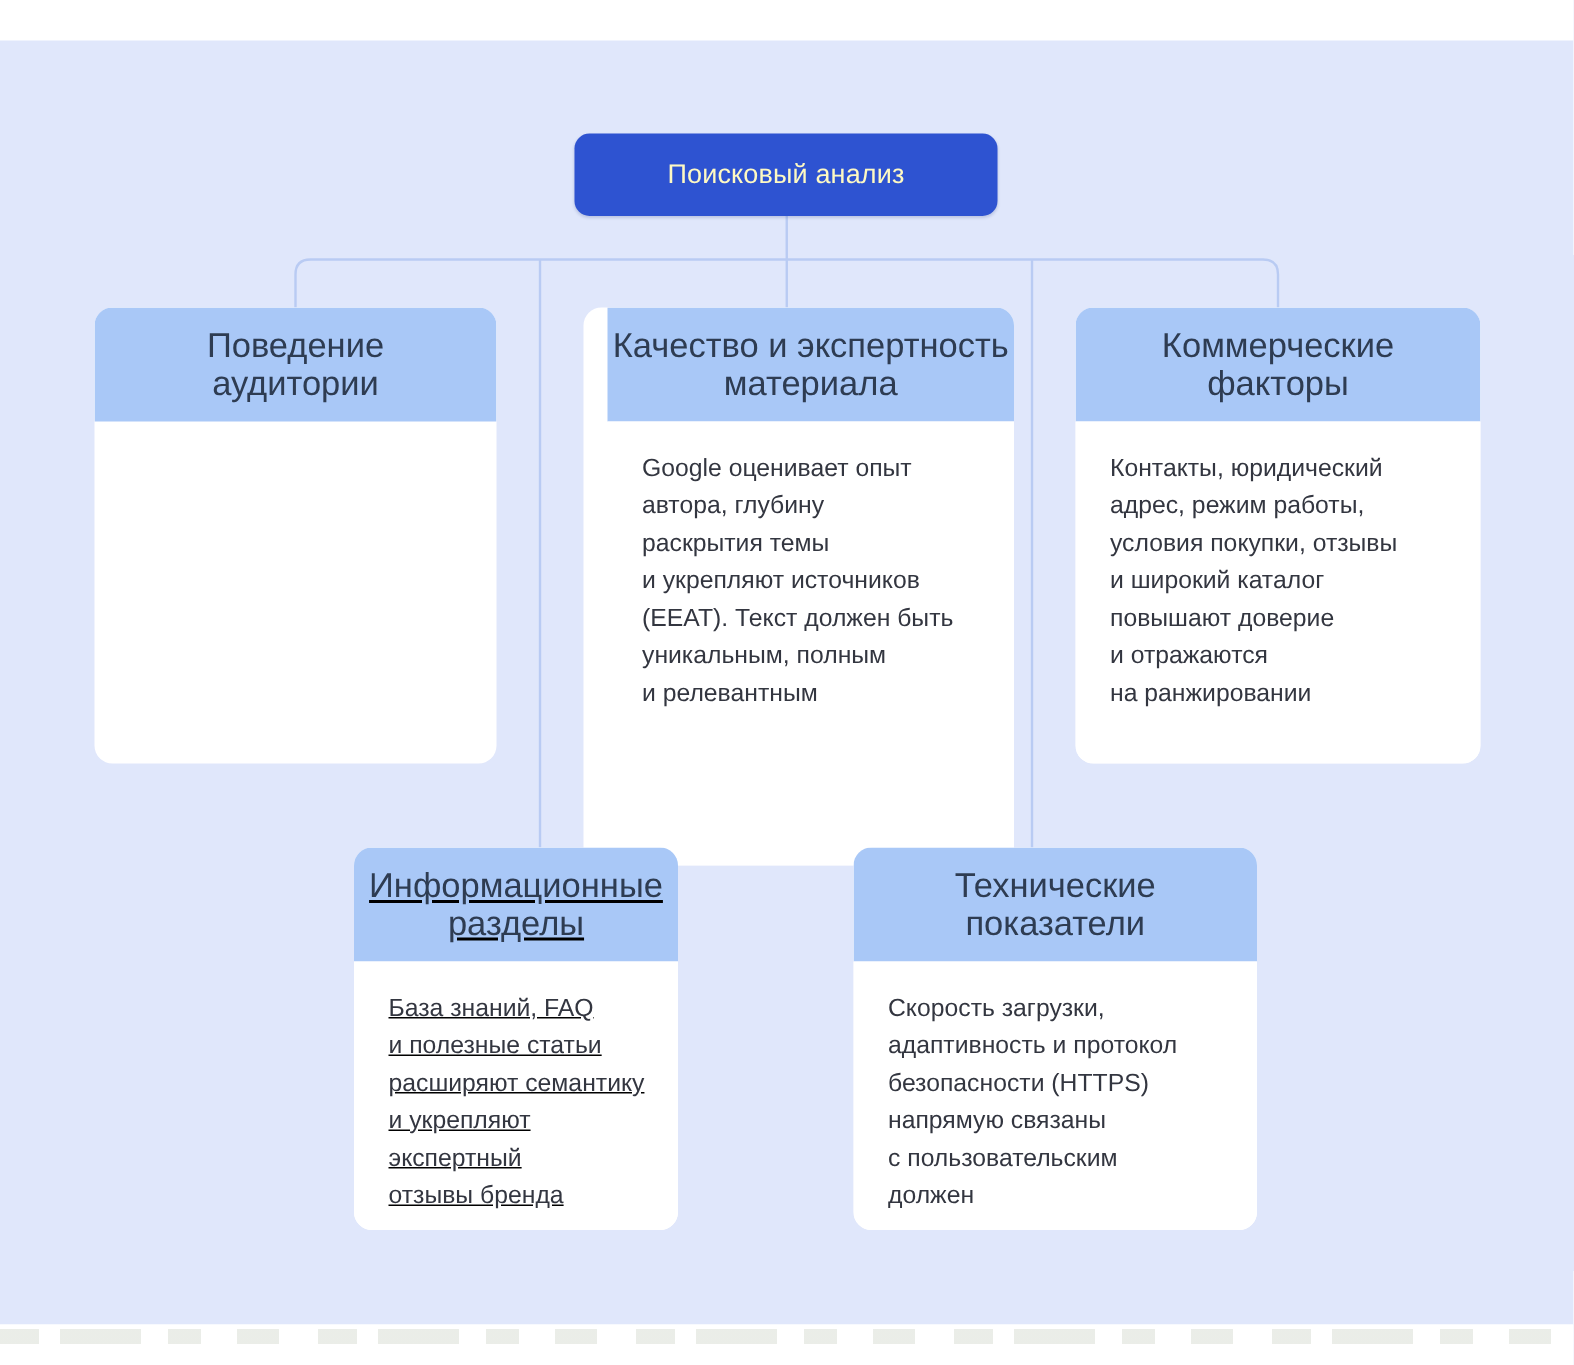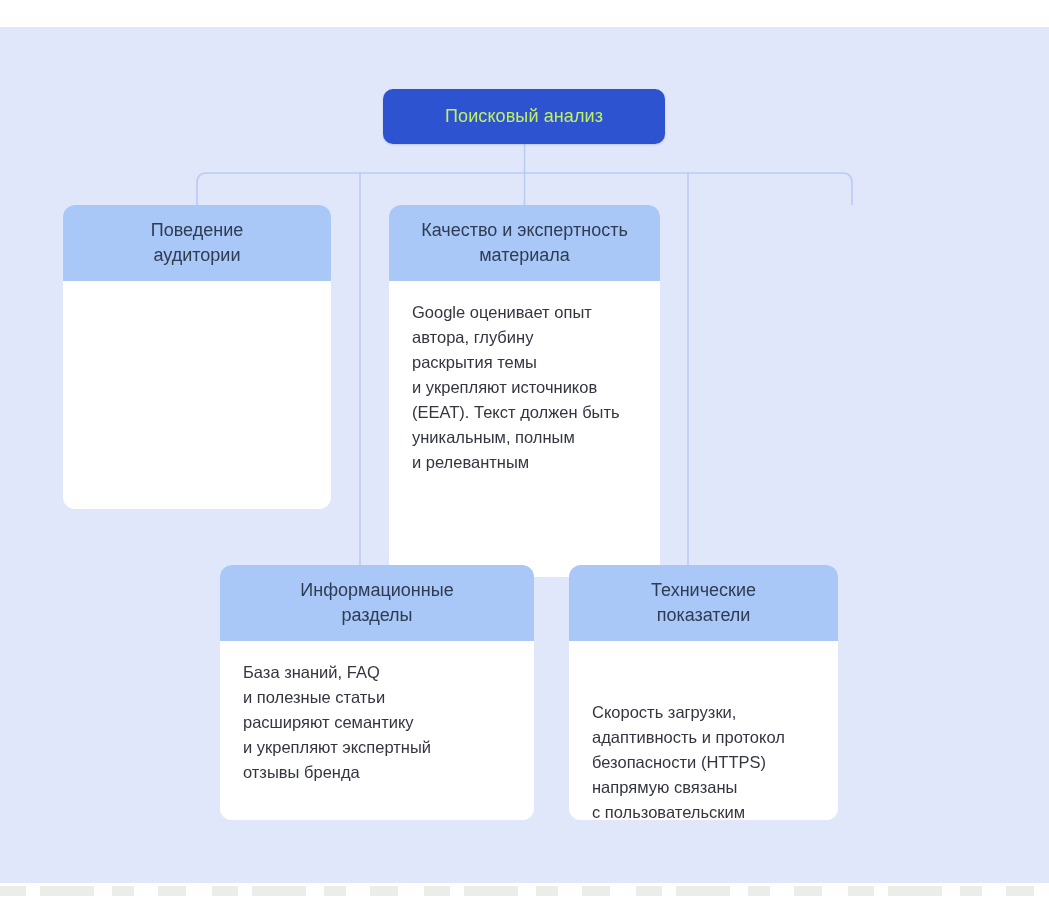--- a/index.html
+++ b/index.html
@@ -22,46 +22,46 @@
       #e7eae4 158px 186px, #ffffff 186px 212px);
     opacity: 0.85;
   }
 
   svg.connectors { position: absolute; left: 0; top: 0; width: 1049px; height: 856px; }
 
   .root-node {
     position: absolute; left: 383px; top: 62px; width: 282px; height: 55px;
     background: #2e53d1; border-radius: 10px;
     display: flex; align-items: center; justify-content: center;
-    color: #bef264; font-size: 18px; font-weight: 500; letter-spacing: 0.1px;
+    color: #fef9c3; font-size: 18px; font-weight: 500; letter-spacing: 0.1px;
     box-shadow: 0 1px 2px rgba(30,50,120,0.18);
   }
 
   .card {
     position: absolute; border-radius: 12px; overflow: hidden;
     display: flex; flex-direction: column; background: #ffffff;
   }
   .card-header {
     background: #a9c8f7; height: 76px; flex: 0 0 76px;
     display: flex; align-items: center; justify-content: center; text-align: center;
-    color: #2e3c52; font-size: 18px; font-weight: 500; line-height: 25px;
+    color: #2e3c52; font-size: 23px; font-weight: 500; line-height: 25px;
     white-space: pre-line;
   }
   .card-body {
     flex: 1 1 auto; background: #ffffff;
     padding: 19px 22px 8px 23px;
     color: #333640; font-size: 16.5px; line-height: 25px;
     white-space: pre-line;
   }
 
   .card-1 { left: 63px;  top: 178px; width: 268px; height: 304px; }
-  .card-2 { left: 389px; top: 178px; width: 271px; height: 372px; }
+  .card-2 { left: 389px; top: 178px; width: 271px; height: 372px; padding-left: 16px; }
   .card-3 { left: 717px; top: 178px; width: 270px; height: 304px; }
-  .card-4 { left: 220px; top: 538px; width: 314px; height: 255px; }
-  .card-5 { left: 569px; top: 538px; width: 269px; height: 255px; gap: 40px; }
+  .card-4 { left: 236px; top: 538px; width: 216px; height: 255px; text-decoration: underline; }
+  .card-5 { left: 569px; top: 538px; width: 269px; height: 255px; }
 </style>
 </head>
 <body>
 
 <div class="page">
   <div class="strip-top"></div>
 
   <div class="board">
     <svg class="connectors" viewBox="0 0 1049 856" fill="none" xmlns="http://www.w3.org/2000/svg">
       <path d="M524.5 117 L524.5 178" stroke="#b9cbf3" stroke-width="1.6"></path>
@@ -84,20 +84,31 @@
 материала</div>
       <div class="card-body">Google оценивает опыт
 автора, глубину
 раскрытия темы
 и укрепляют источников
 (EEAT). Текст должен быть
 уникальным, полным
 и релевантным</div>
     </div>
 
+    <div class="card card-3">
+      <div class="card-header">Коммерческие
+факторы</div>
+      <div class="card-body">Контакты, юридический
+адрес, режим работы,
+условия покупки, отзывы
+и широкий каталог
+повышают доверие
+и отражаются
+на ранжировании</div>
+    </div>
 
     <div class="card card-4">
       <div class="card-header">Информационные
 разделы</div>
       <div class="card-body">База знаний, FAQ
 и полезные статьи
 расширяют семантику
 и укрепляют экспертный
 отзывы бренда</div>
     </div>

